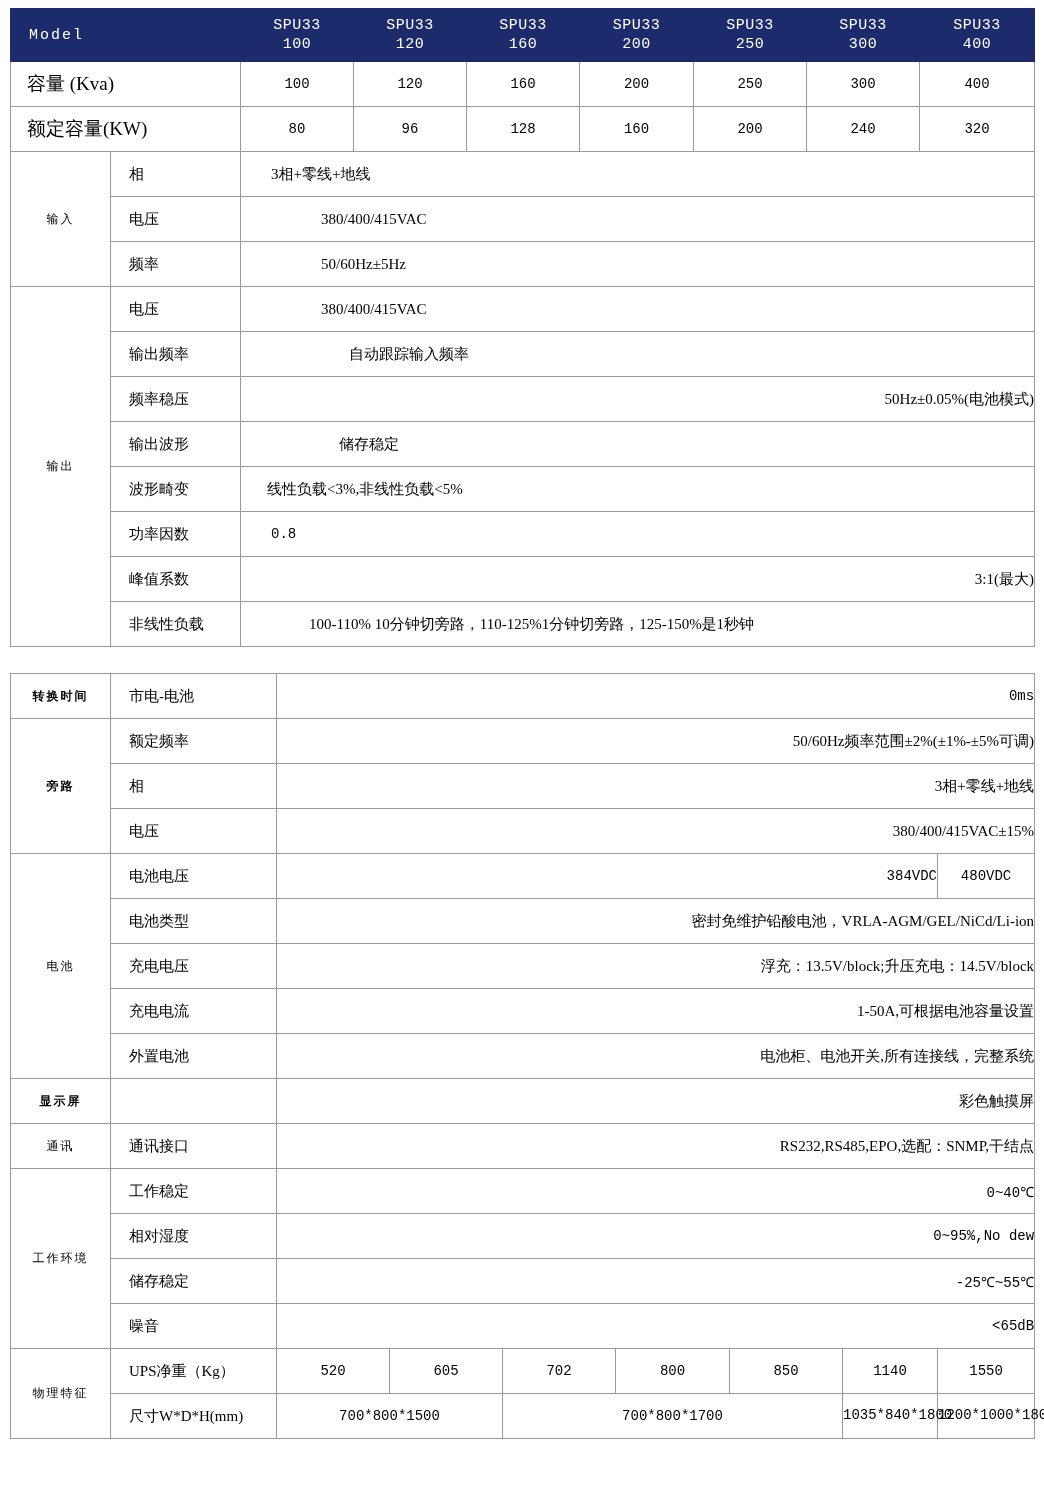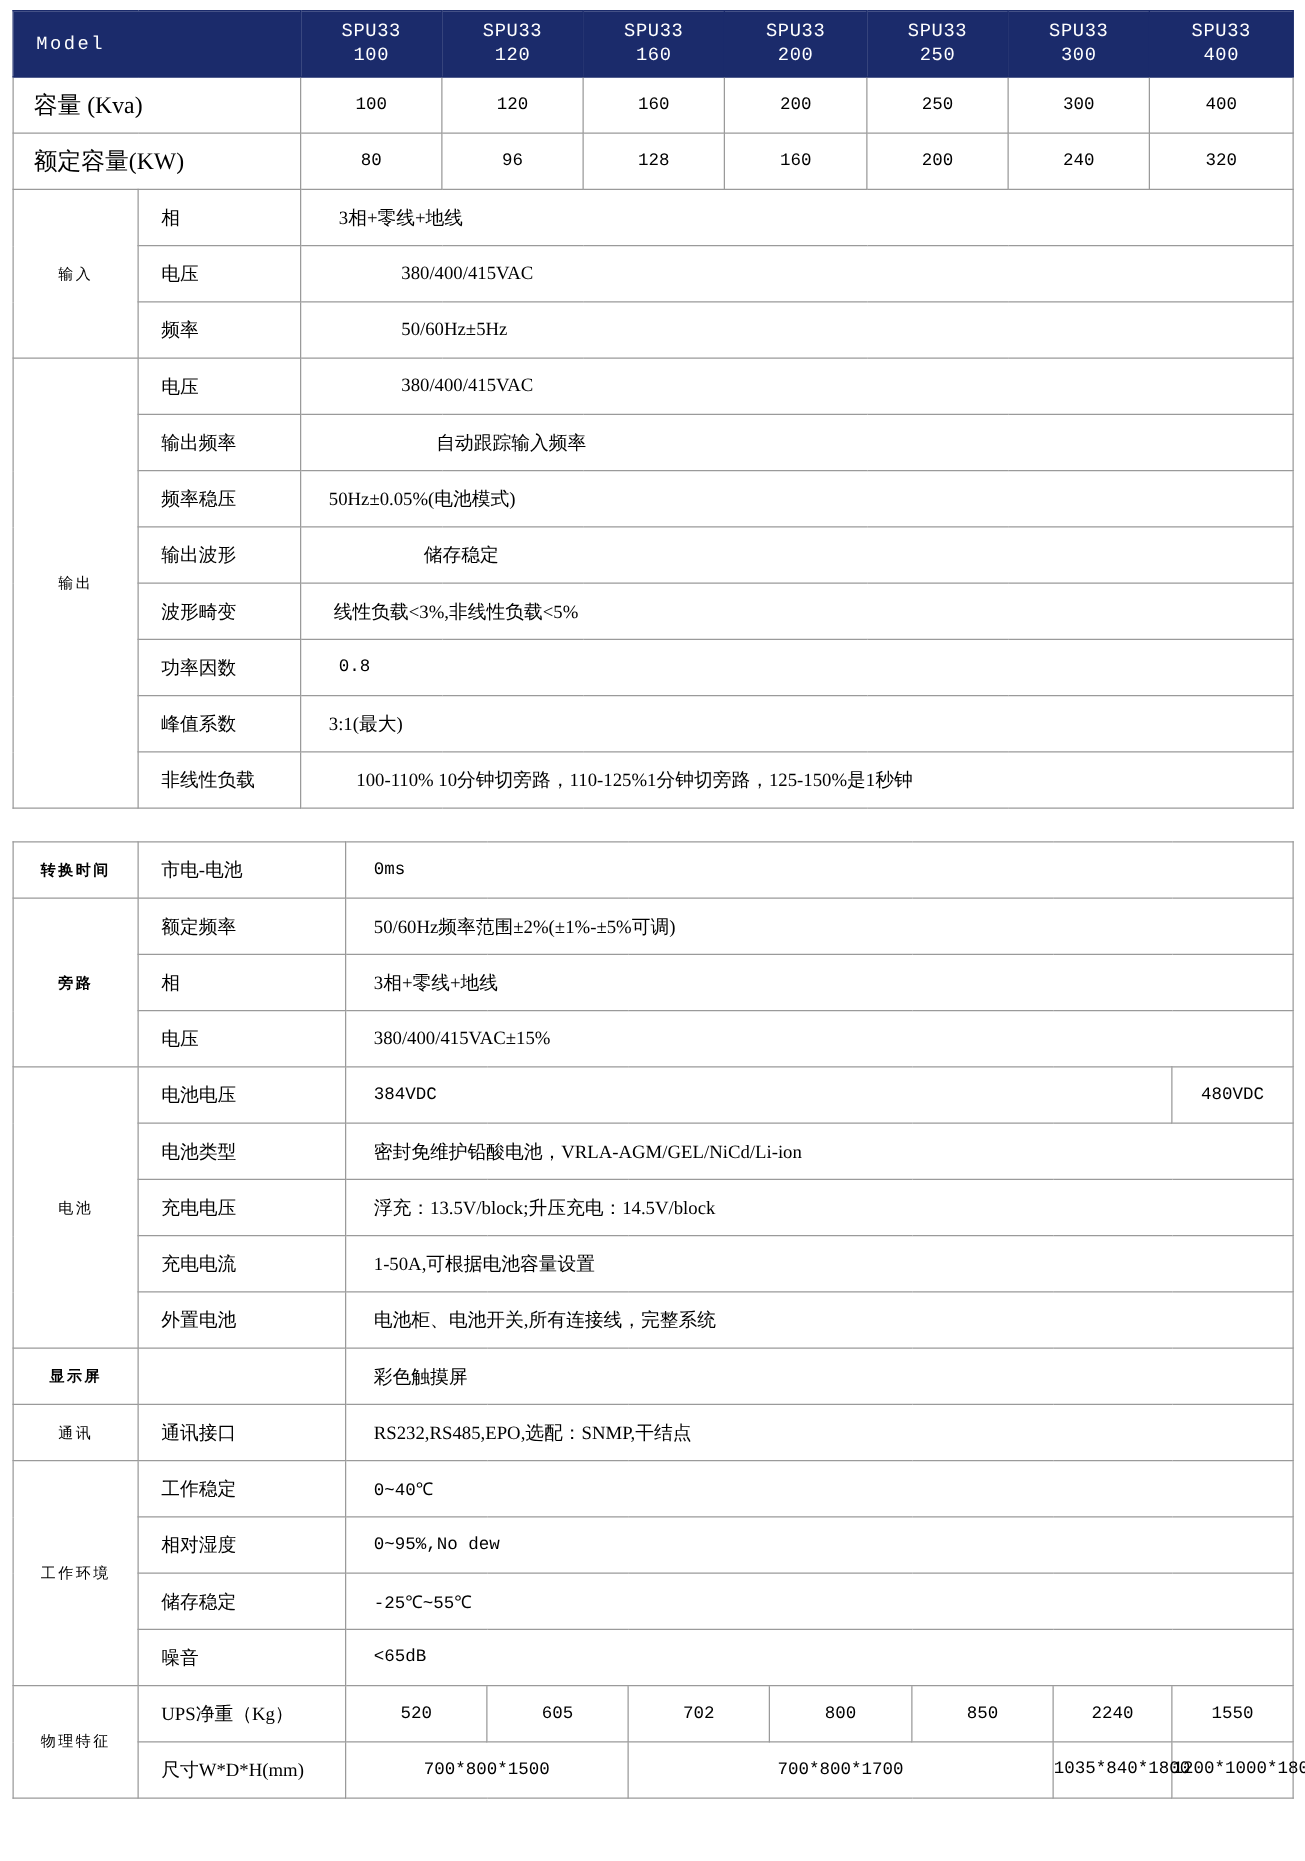--- a/index.html
+++ b/index.html
@@ -47,21 +47,21 @@
     text-align: left;
     padding-left: 18px;
     letter-spacing: 2px;
   }
   .hdr td.model-col {
     text-align: center;
     line-height: 1.3;
   }
   .ctr { text-align: center; }
   .lft { text-align: left; padding-left: 16px; }
-  .lft-22 { text-align: left; padding-left: 22px; }
+  .lft-22 { text-align: right; padding-left: 22px; }
   .lft-30 { text-align: left; padding-left: 30px; }
   .rowlabel {
     text-align: left;
     padding-left: 16px;
     font-size: 19px;
   }
   .sidelabel {
     text-align: center;
     font-size: 12px;
     letter-spacing: 2px;
@@ -188,21 +188,21 @@
     <tr>
       <td class="sublabel">功率因数</td>
       <td colspan="7" class="lft-30 mono">0.8</td>
     </tr>
     <tr>
       <td class="sublabel">峰值系数</td>
       <td colspan="7" class="lft-22">3:1(最大)</td>
     </tr>
     <tr>
       <td class="sublabel">非线性负载</td>
-      <td colspan="7" class="lft" style="padding-left:44px;">100-110%  10分钟切旁路，110-125%1分钟切旁路，125-150%是1秒钟</td>
+      <td colspan="7" class="lft" style="padding-left:68px;">100-110%  10分钟切旁路，110-125%1分钟切旁路，125-150%是1秒钟</td>
     </tr>
   </tbody>
     </table>
 
   <table class="tbl2">
     <colgroup>
       <col style="width:100px">
       <col style="width:166px">
       <col style="width:113px">
       <col style="width:113px">
@@ -288,21 +288,21 @@
     </tr>
 
     <tr>
       <td rowspan="2" class="sidelabel">物理特征</td>
       <td class="sublabel">UPS净重（Kg）</td>
       <td class="ctr mono">520</td>
       <td class="ctr mono">605</td>
       <td class="ctr mono">702</td>
       <td class="ctr mono">800</td>
       <td class="ctr mono">850</td>
-      <td class="ctr mono">2240</td>
+      <td class="ctr mono">1140</td>
       <td class="ctr mono">1550</td>
     </tr>
     <tr>
       <td class="sublabel">尺寸W*D*H(mm)</td>
       <td colspan="2" class="ctr mono">700*800*1500</td>
       <td colspan="3" class="ctr mono">700*800*1700</td>
       <td class="ctr mono small two-line">
         <span>1035*840*1800</span>
       </td>
       <td class="ctr mono small two-line">

